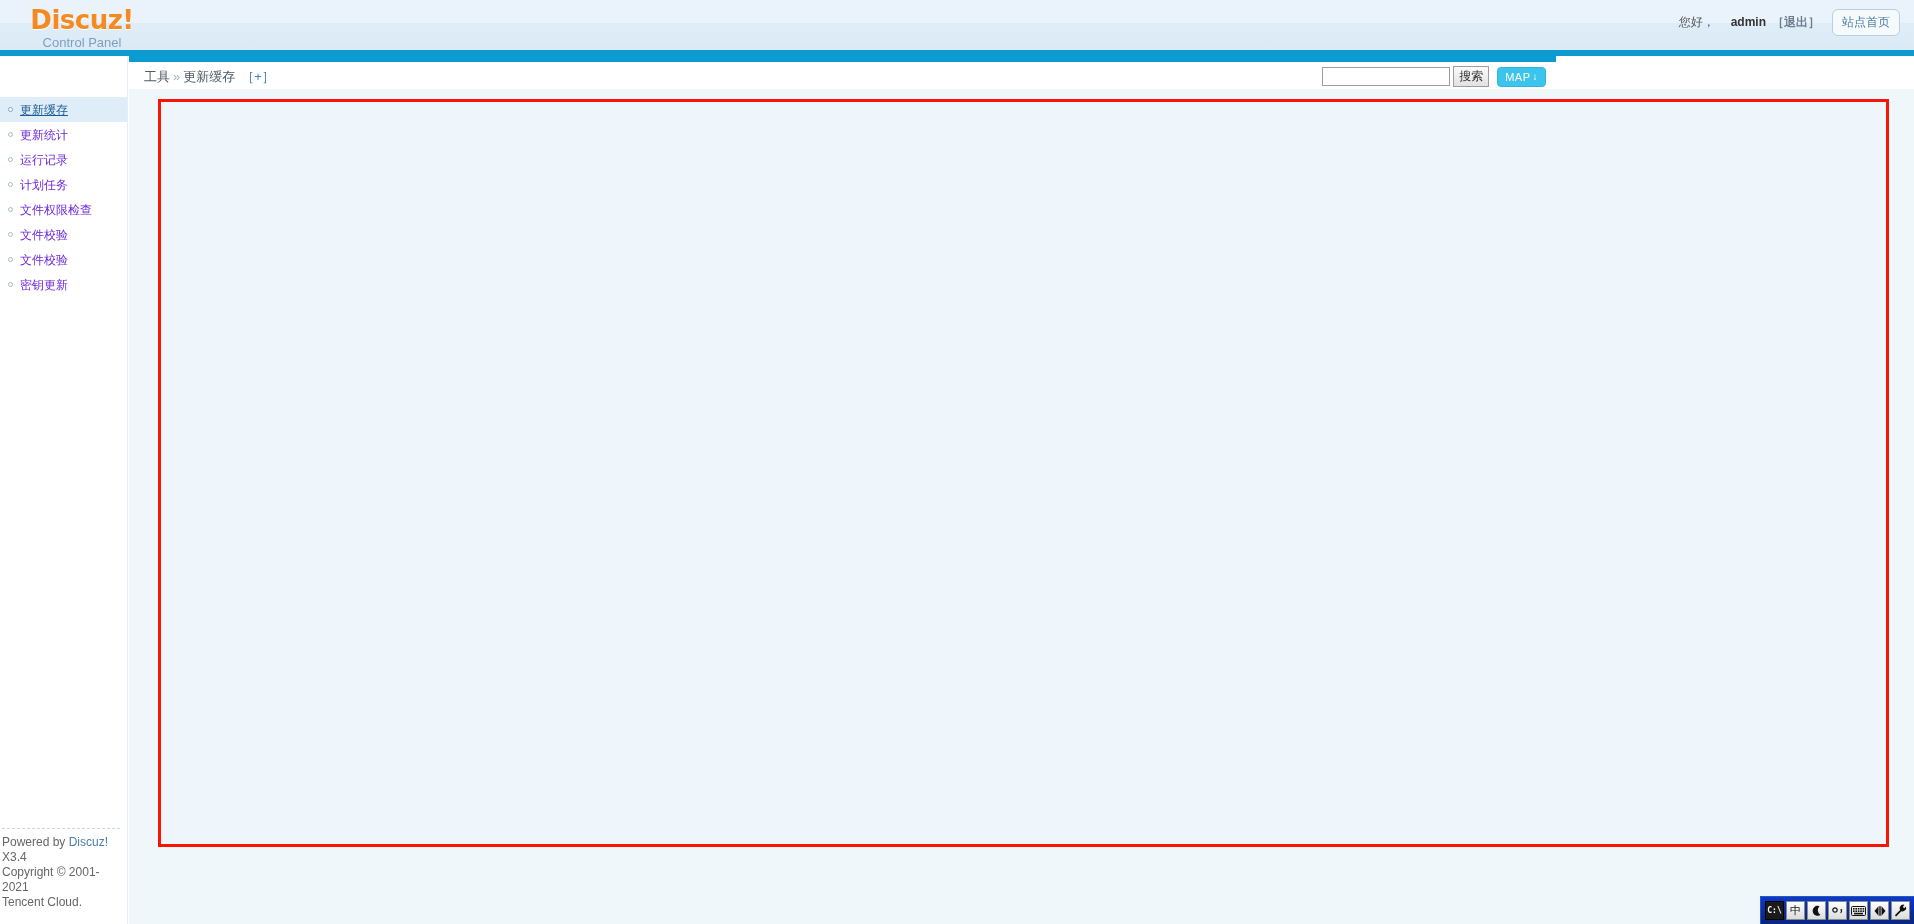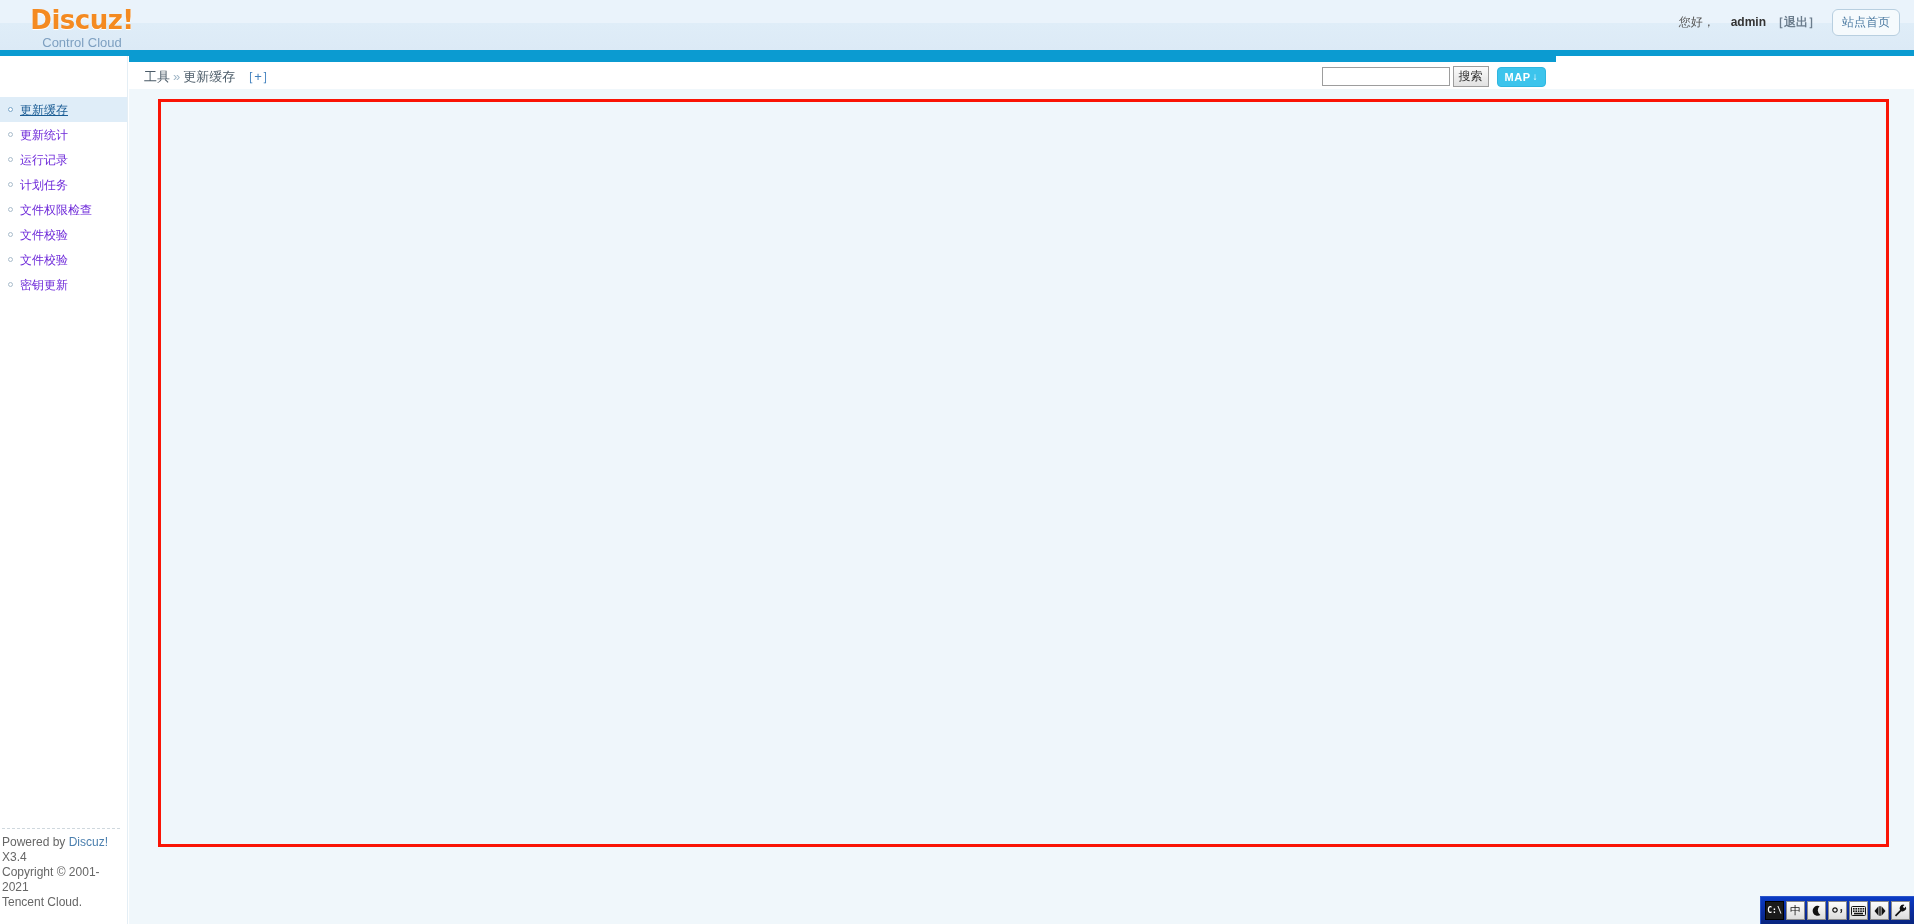--- a/index.html
+++ b/index.html
@@ -230,21 +230,21 @@
   }
   #map-btn {
     height: 20px;
     margin-left: 8px;
     padding: 0 7px;
     background: #3cc4ec;
     border: 1px solid #2fb6e0;
     border-radius: 4px;
     color: #ffffff;
     font-size: 11px;
-    font-weight: bold;
+    font-weight: normal;
     letter-spacing: 0.5px;
     cursor: pointer;
     display: flex;
     align-items: center;
     gap: 2px;
     line-height: 18px;
   }
   #map-btn .arrow { font-size: 10px; }
 
   
@@ -309,21 +309,21 @@
   }
   .ime-btn svg { display: block; }
 </style>
 </head>
 <body>
 
 <div id="header">
 
   <div id="logo-block">
     <div id="logo-word">Discuz!</div>
-    <div id="logo-sub">Control Cloud</div>
+    <div id="logo-sub">Control Panel</div>
   </div>
 
 
   <div id="user-area">
     <span id="hello-text">
       <span>您好，</span><b>admin</b>
     </span>
     <a id="logout-link">［退出］</a>
     <span id="site-home-btn">站点首页</span>
   </div>

